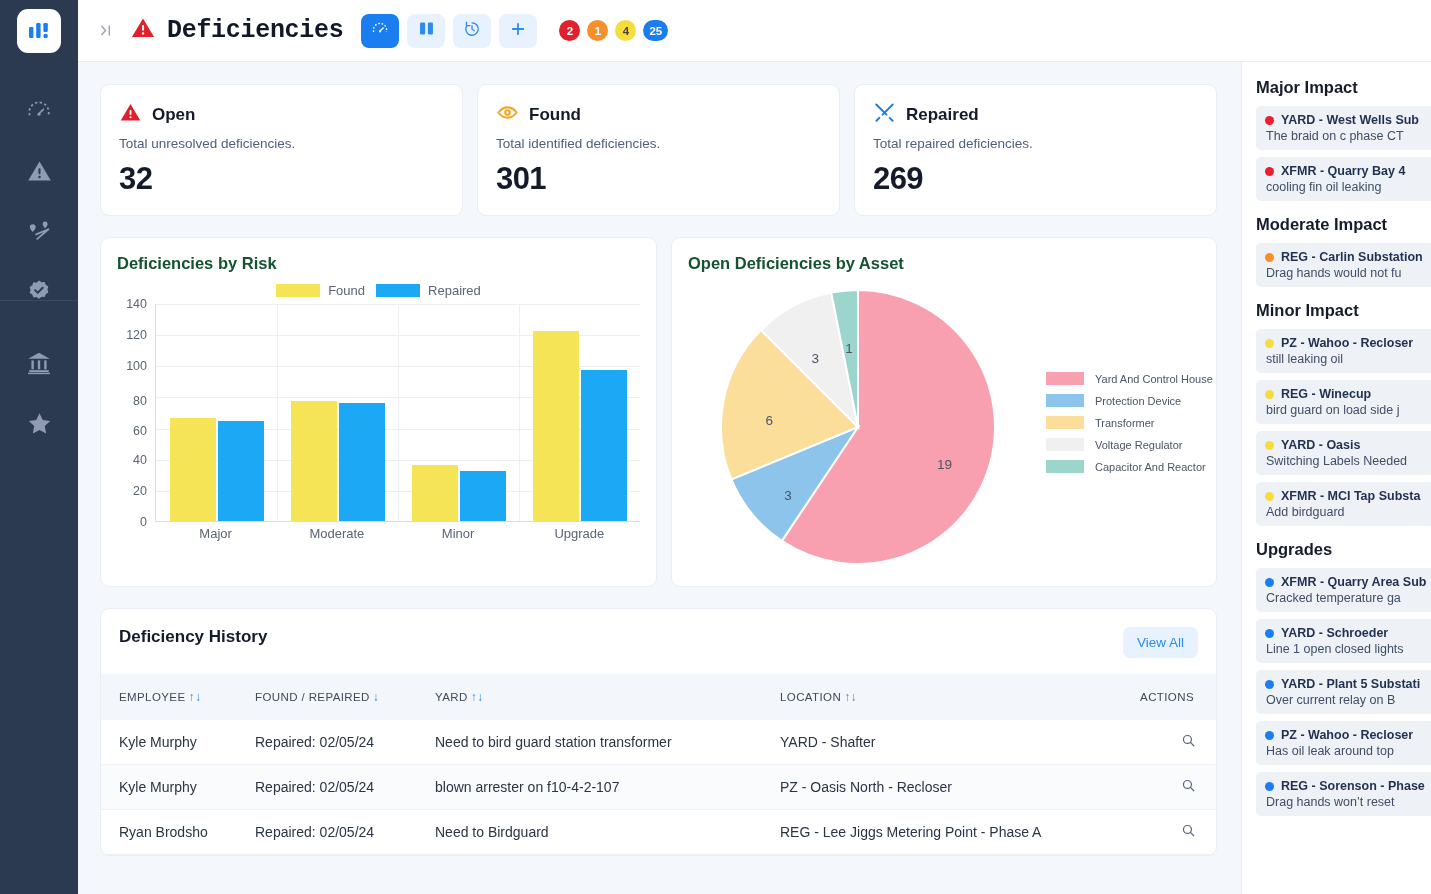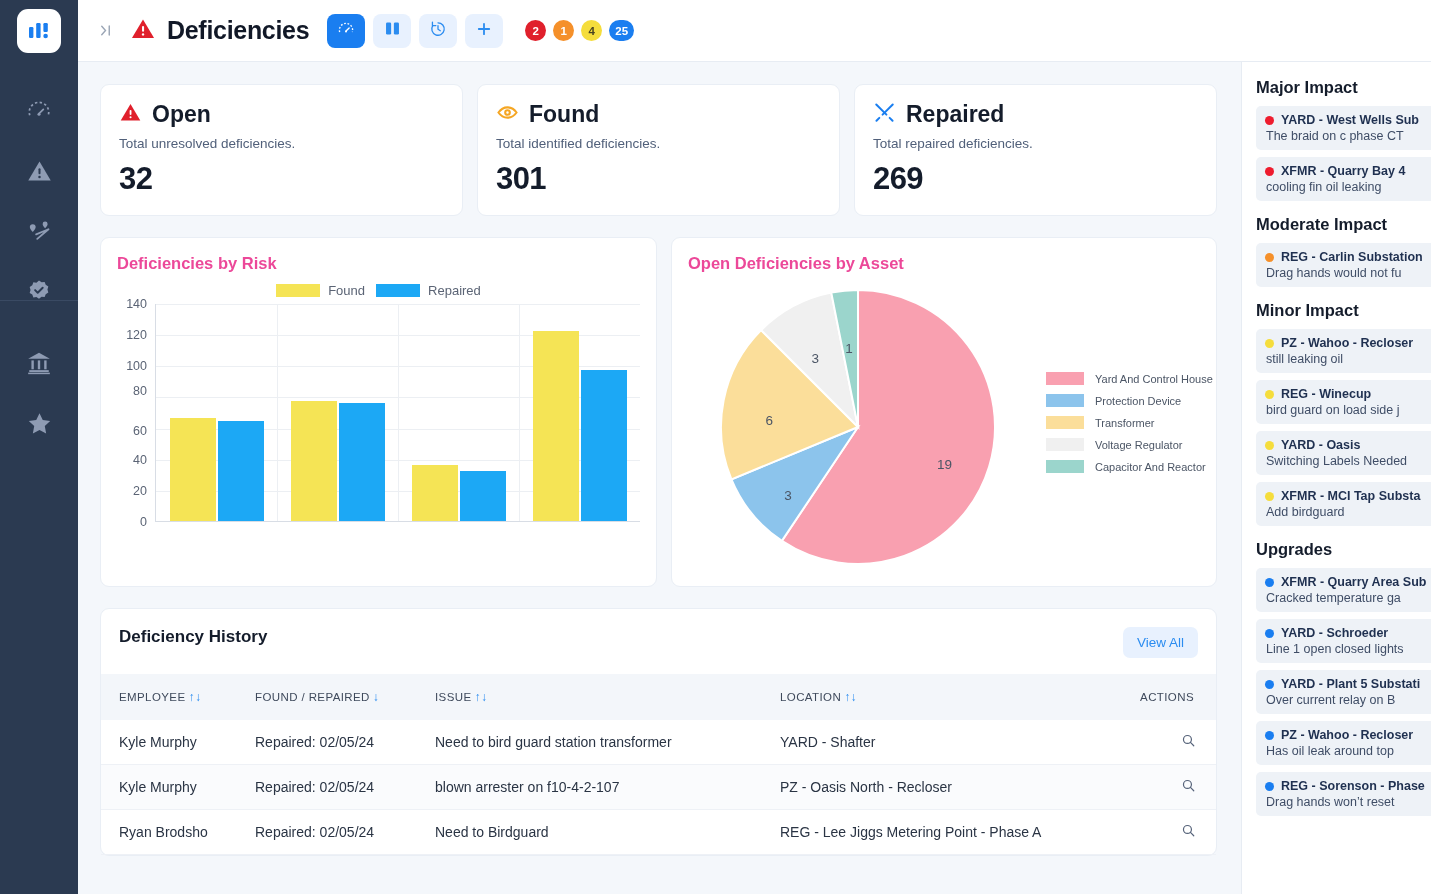--- a/index.html
+++ b/index.html
@@ -50,21 +50,21 @@
     background: #ffffff;
     border-bottom: 1px solid #e7ecf3;
     display: flex; align-items: center;
     padding-left: 14px;
   }
   .collapse-btn {
     width: 26px; height: 26px;
     display: flex; align-items: center; justify-content: center;
     color: #9aa5b5; cursor: pointer; font-size: 15px;
   }
-  .page-title-wrap { display: flex; align-items: center; margin-left: 12px; }
+  .page-title-wrap { display: flex; align-items: center; margin-left: 12px; font-family: Liberation Mono, monospace; }
   .page-title {
     font-size: 25px; font-weight: bold; color: #111827;
     letter-spacing: -0.3px; margin-left: 11px;
   }
   .tb-actions { display: flex; align-items: center; margin-left: 18px; gap: 8px; }
   .tb-btn {
     width: 38px; height: 34px; border-radius: 8px;
     display: flex; align-items: center; justify-content: center;
     background: #e8f1fe; color: #2b8cf0; cursor: pointer;
   }
@@ -90,36 +90,36 @@
   }
 
   
   .stats { display: flex; gap: 14px; }
   .stat-card {
     flex: 1 1 0; min-width: 0;
     background: #fff; border: 1px solid #e9eef5; border-radius: 9px;
     padding: 16px 18px 18px 18px;
   }
   .stat-head { display: flex; align-items: center; gap: 10px; }
-  .stat-name { font-size: 23px; font-weight: bold; color: #141c2b; }
+  .stat-name { font-size: 17px; font-weight: bold; color: #141c2b; }
   .stat-sub { margin-top: 8px; font-size: 13.5px; color: #51607a; }
   .stat-val {
     margin-top: 10px; font-size: 31px; font-weight: bold;
     color: #141c2b; letter-spacing: -0.6px;
   }
 
   
   .charts { display: flex; gap: 14px; margin-top: 21px; }
   .chart-card {
     background: #fff; border: 1px solid #e9eef5; border-radius: 9px;
     padding: 16px 16px 12px 16px;
   }
   .chart-card.bars { flex: 0 0 557px; height: 350px; }
   .chart-card.pie  { flex: 1 1 auto; height: 350px; min-width: 0; }
-  .chart-title { font-size: 16.5px; font-weight: bold; color: #ec4899; }
+  .chart-title { font-size: 16.5px; font-weight: bold; color: #14532d; }
 
   
   .bar-legend {
     display: flex; justify-content: center; align-items: center;
     gap: 11px; margin-top: 10px; font-size: 13px; color: #5b6475;
   }
   .bar-legend .lg { display: flex; align-items: center; gap: 8px; }
   .sw { width: 44px; height: 13px; display: block; }
   .bar-plot { position: relative; margin-top: 6px; height: 252px; }
   .yaxis {
@@ -447,21 +447,21 @@
               <span class="sw" id="sw-rep" style="background: rgb(28, 168, 245);"></span>
               <span>Repaired</span>
             </span>
           </div>
           <div class="bar-plot">
             <div class="yaxis" id="yaxis">
                 <div class="ytick" style="top: 218px;">0</div>
                 <div class="ytick" style="top: 186.857px;">20</div>
                 <div class="ytick" style="top: 155.714px;">40</div>
                 <div class="ytick" style="top: 127px;">60</div>
-                <div class="ytick" style="top: 87px;">80</div>
+                <div class="ytick" style="top: 97px;">80</div>
                 <div class="ytick" style="top: 62.2857px;">100</div>
                 <div class="ytick" style="top: 31.1429px;">120</div>
                 <div class="ytick" style="top: 0px;">140</div>
               </div>
             <div class="plotarea" id="plotarea">
                 <div class="gridline" style="top: 186.857px;"></div>
                 <div class="gridline" style="top: 155.714px;"></div>
                 <div class="gridline" style="top: 124.571px;"></div>
                 <div class="gridline" style="top: 93.4286px;"></div>
                 <div class="gridline" style="top: 62.2857px;"></div>
@@ -490,20 +490,26 @@
                   </div>
                   <div class="group">
                     <div class="vgrid" style="left: 0px;"></div>
                     <div class="bars-in">
                       <div class="bar found" style="height: 189.971px;"></div>
                       <div class="bar repaired" style="height: 151.043px;"></div>
                     </div>
                   </div>
                 </div>
               </div>
+            <div class="xlabels" id="xlabels">
+                <div class="xlabel">Major</div>
+                <div class="xlabel">Moderate</div>
+                <div class="xlabel">Minor</div>
+                <div class="xlabel">Upgrade</div>
+              </div>
           </div>
         </div>
 
         <div class="chart-card pie">
           <div class="chart-title">Open Deficiencies by Asset</div>
           <div class="pie-wrap">
             <div class="pie-area">
               <svg id="pie-svg" width="278" height="278" viewBox="0 0 278 278">
                   <path d="M139,139 L139,2 A137,137 0 1 1 62.88687807631449,252.9113368854487 Z" fill="#f9a0b0" stroke="#ffffff" stroke-width="2"></path>
                   <path d="M139,139 L62.88687807631449,252.9113368854487 A137,137 0 0 1 12.428504045953716,191.42763023401733 Z" fill="#8cc4ec" stroke="#ffffff" stroke-width="2"></path>
@@ -553,21 +559,21 @@
         <table>
           <thead>
             <tr>
               <th class="col-emp">
                 <span>EMPLOYEE</span><span class="sort">↑↓</span>
               </th>
               <th class="col-fr">
                 <span>FOUND / REPAIRED</span><span class="sort">↓</span>
               </th>
               <th class="col-issue">
-                <span>ISSUE</span><span class="sort">↑↓</span>
+                <span>YARD</span><span class="sort">↑↓</span>
               </th>
               <th class="col-loc">
                 <span>LOCATION</span><span class="sort">↑↓</span>
               </th>
               <th class="actions">
                 <span>ACTIONS</span>
               </th>
             </tr>
           </thead>
           <tbody id="hist-body">

